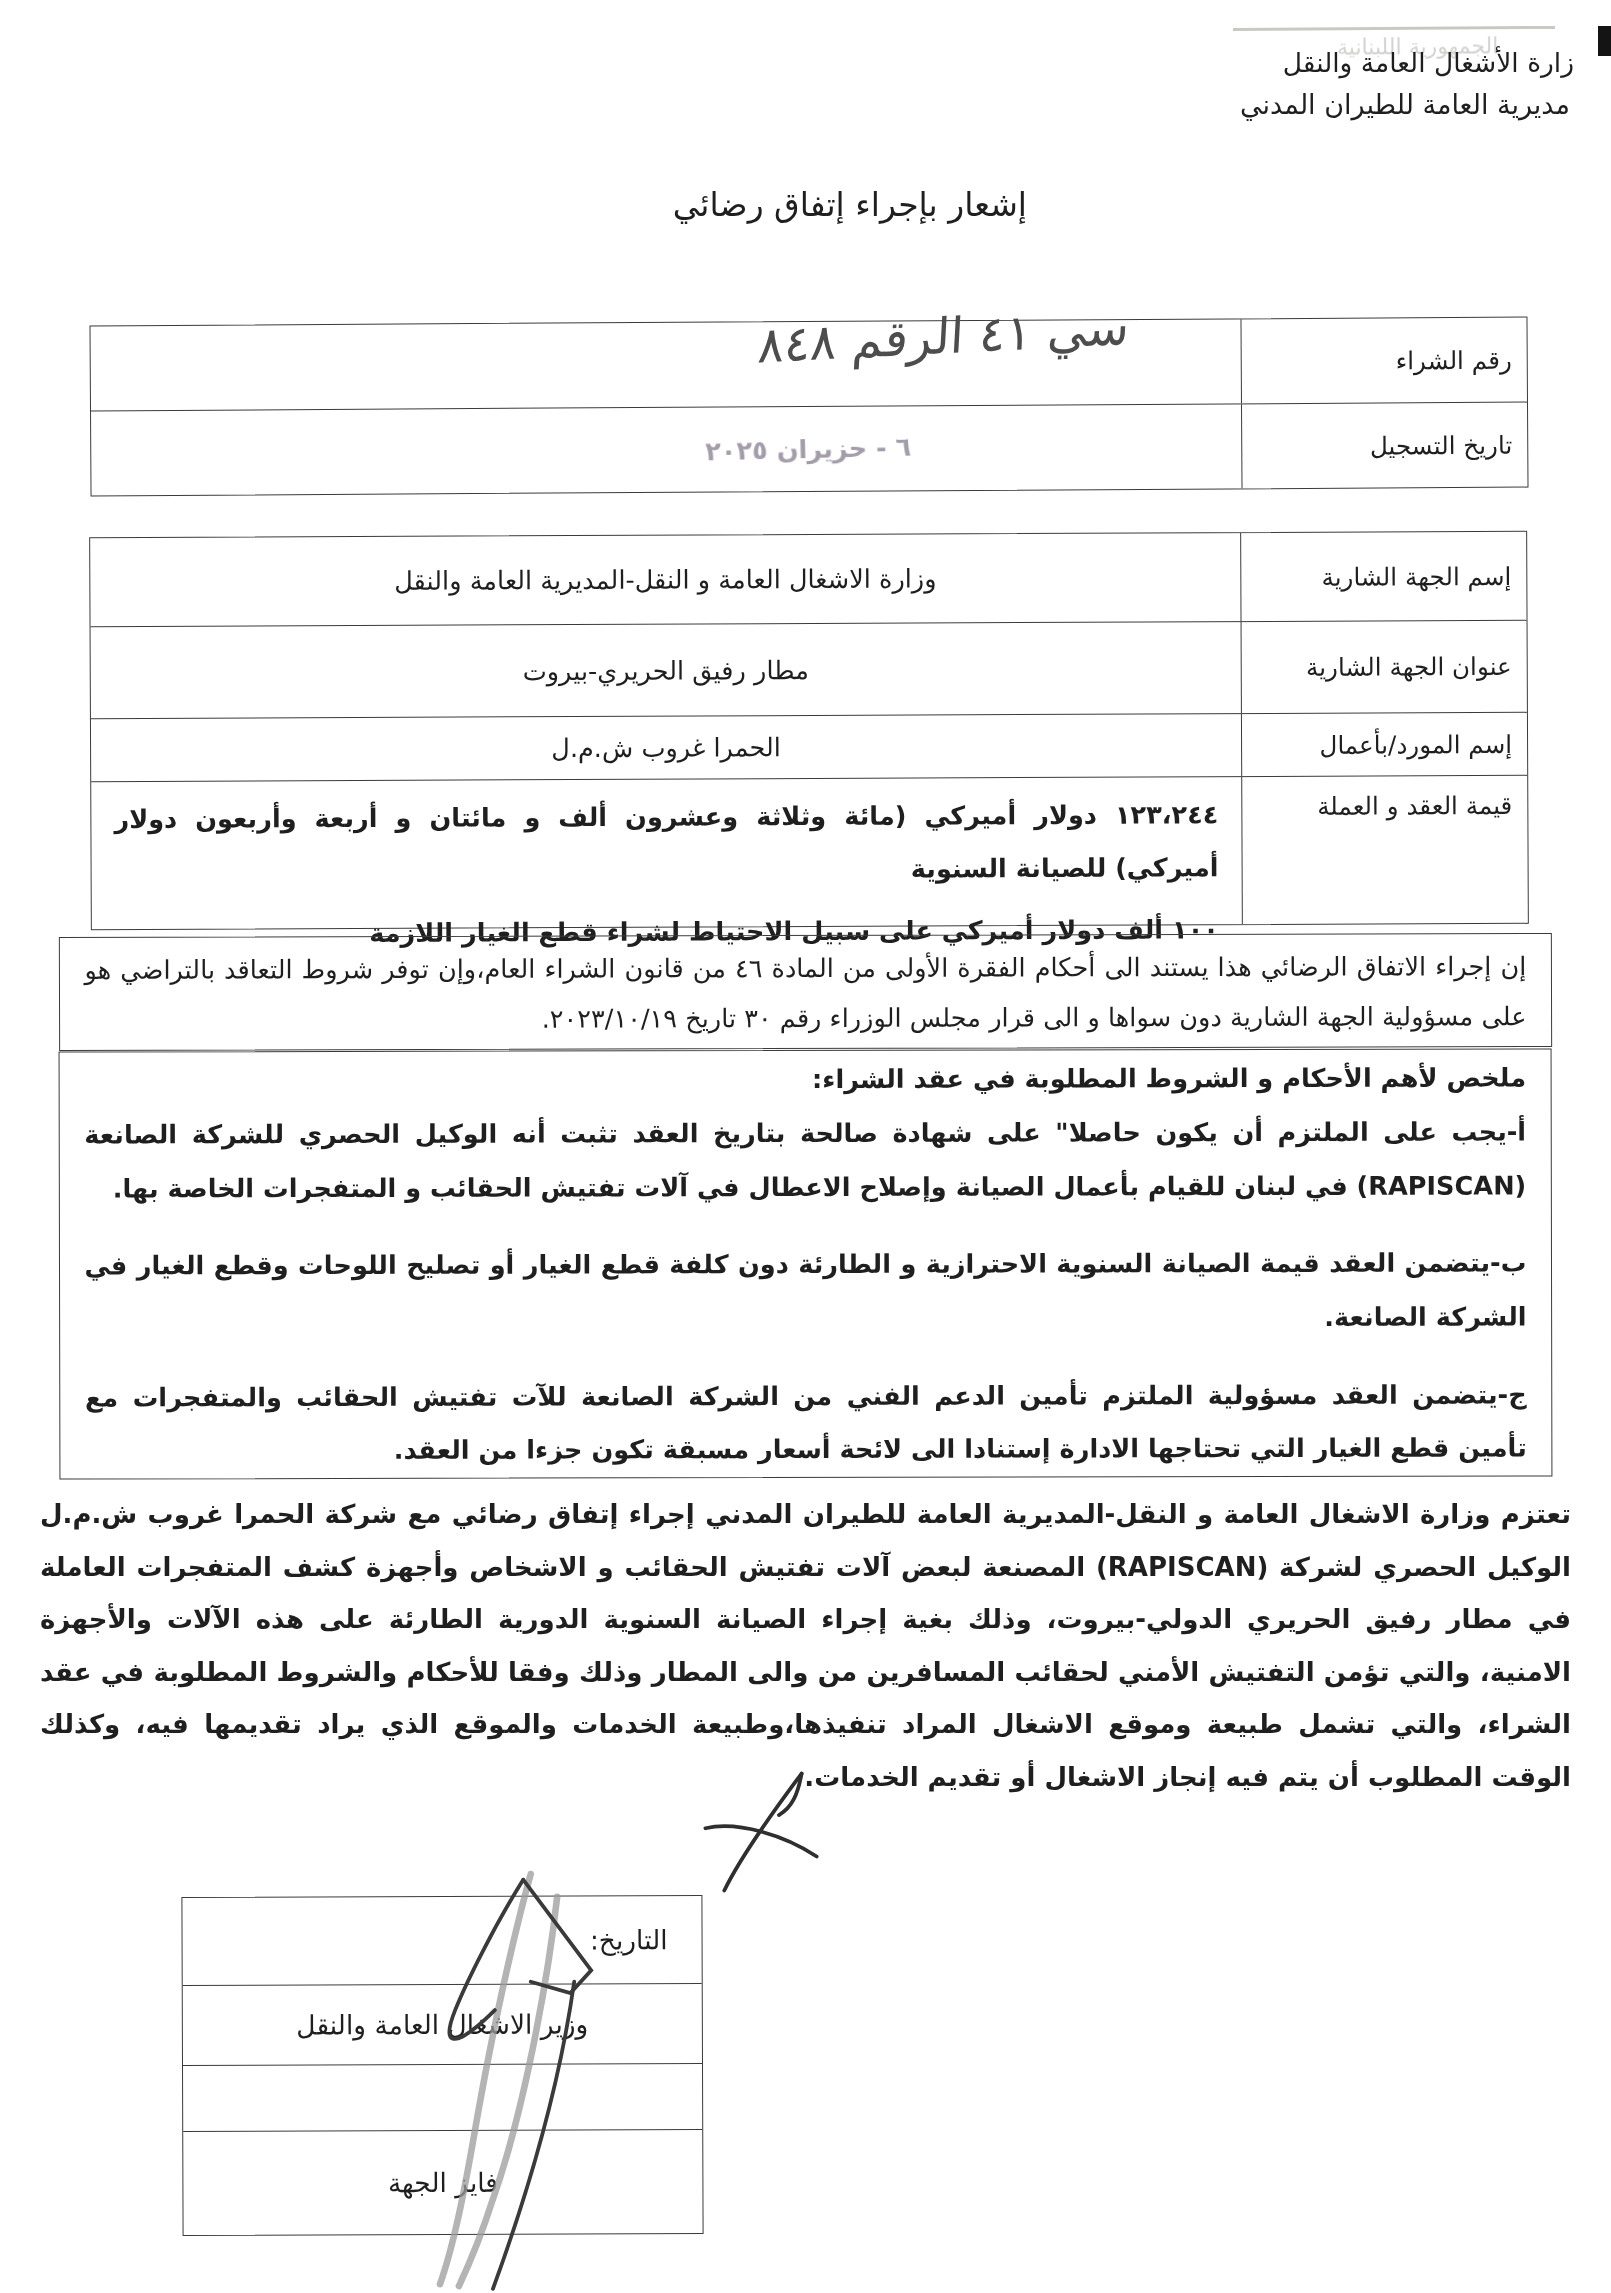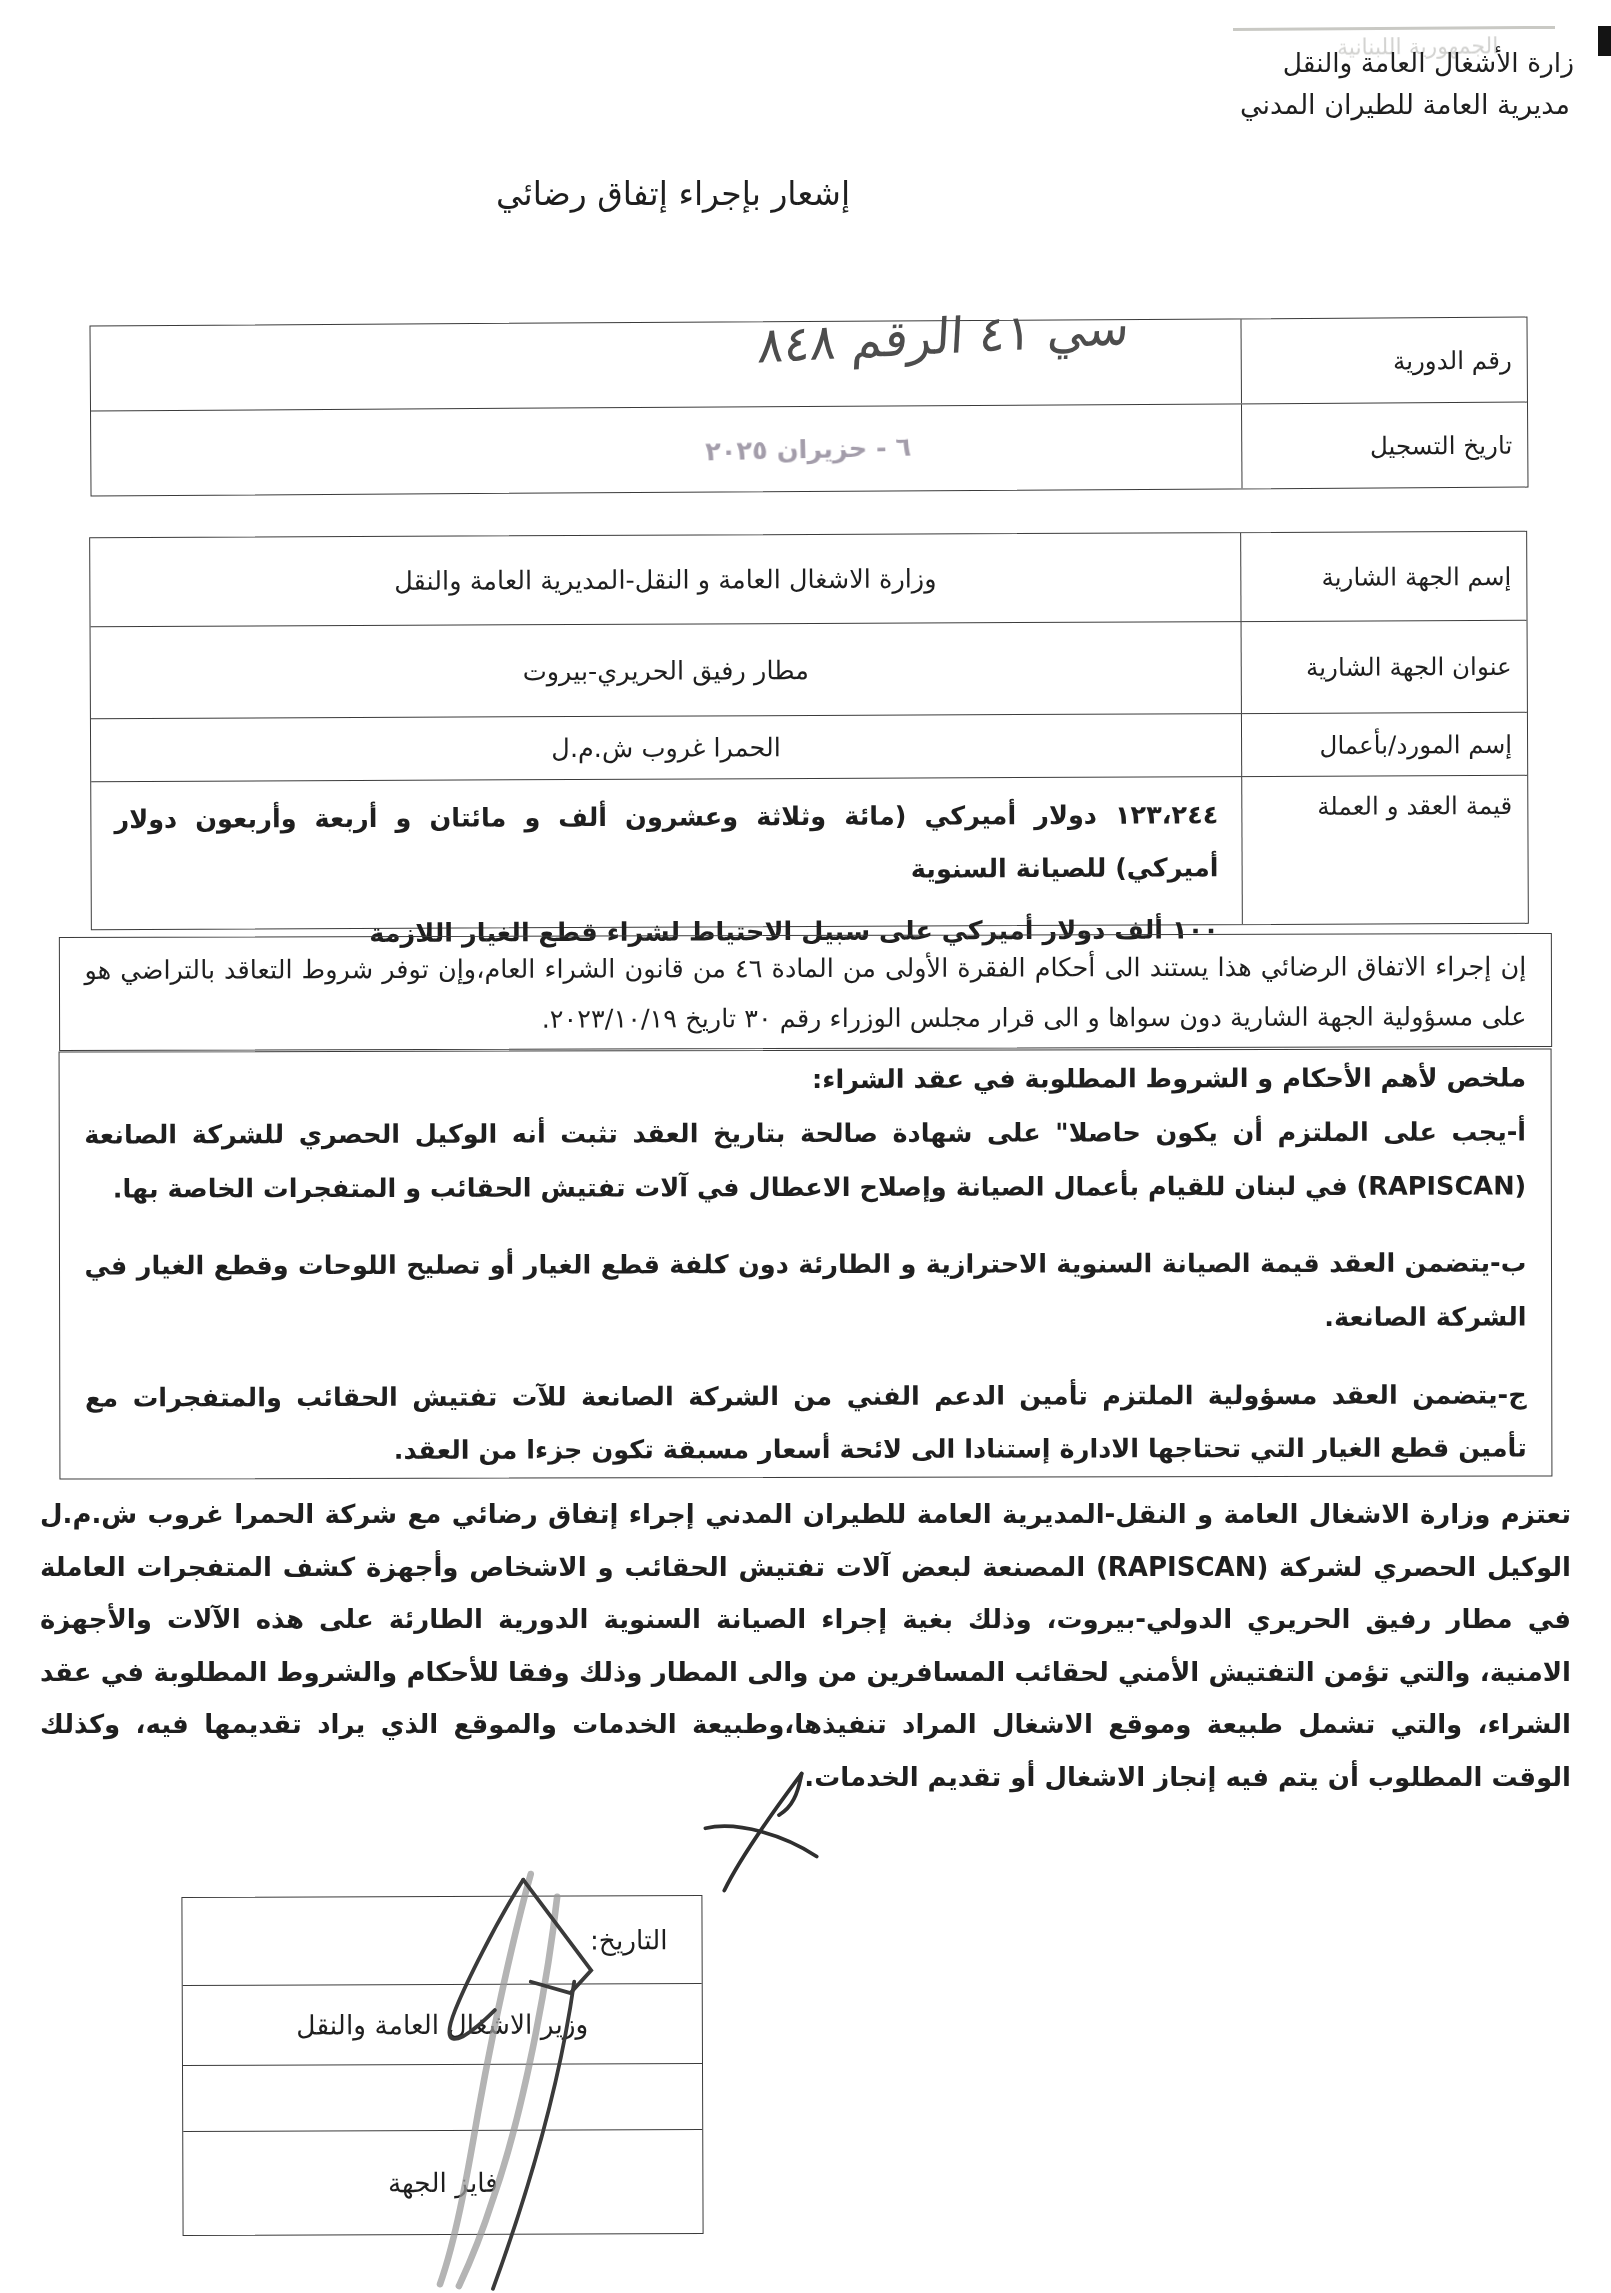--- a/index.html
+++ b/index.html
@@ -19,21 +19,21 @@
     position:absolute;right:114px;top:34px;
     font-size:22px;color:#8a8a85;opacity:.38;letter-spacing:1.9px;
     direction:rtl;transform:rotate(-0.5deg);
     filter:blur(0.4px);
   }
   
   .hdr-ministry{position:absolute;right:38px;top:47px;font-size:26.5px;direction:rtl;}
   .hdr-directorate{position:absolute;right:42px;top:89px;font-size:27px;direction:rtl;}
   .title{
     position:absolute;left:492px;top:170px;width:520px;
-    text-align:left;font-size:33px;font-weight:400;margin:4px;direction:rtl;
+    text-align:right;font-size:33px;font-weight:400;margin:15px;direction:rtl;
   }
   
   .tbl{position:absolute;border:1.9px solid #3b3b3b;background:transparent;}
   .trow{display:flex;border-top:1.9px solid #3b3b3b;position:relative;}
   .trow:first-child{border-top:none;}
   .cell{display:flex;align-items:center;box-sizing:border-box;}
   .cell.value{flex:1;direction:rtl;justify-content:center;font-size:25.6px;}
   .cell.label{width:286px;border-left:1.9px solid #3b3b3b;direction:rtl;justify-content:flex-start;padding:0 15px;font-size:24.6px;}
   .cell.label.top{align-items:flex-start;padding-top:15px;}
   .cell.value.multi{flex-direction:column;align-items:stretch;justify-content:flex-start;padding:11.4px 23px;font-weight:bold;}
@@ -87,21 +87,21 @@
   <div class="hdr-directorate">مديرية العامة للطيران المدني</div>
 
   <h1 class="title">إشعار بإجراء إتفاق رضائي</h1>
 
   <div class="tbl tbl-registration">
     <div class="trow" style="height:84px">
       <div class="cell value">
         <span class="handwriting">سي ٤١ الرقم ٨٤٨</span>
       </div>
       <div class="cell label">
-        <span>رقم الدورية</span>
+        <span>رقم الشراء</span>
       </div>
     </div>
     <div class="trow" style="height:84px">
       <div class="cell value stamp-cell">
         <span class="stamp">٦ - حزيران ٢٠٢٥</span>
       </div>
       <div class="cell label">
         <span>تاريخ التسجيل</span>
       </div>
     </div>

